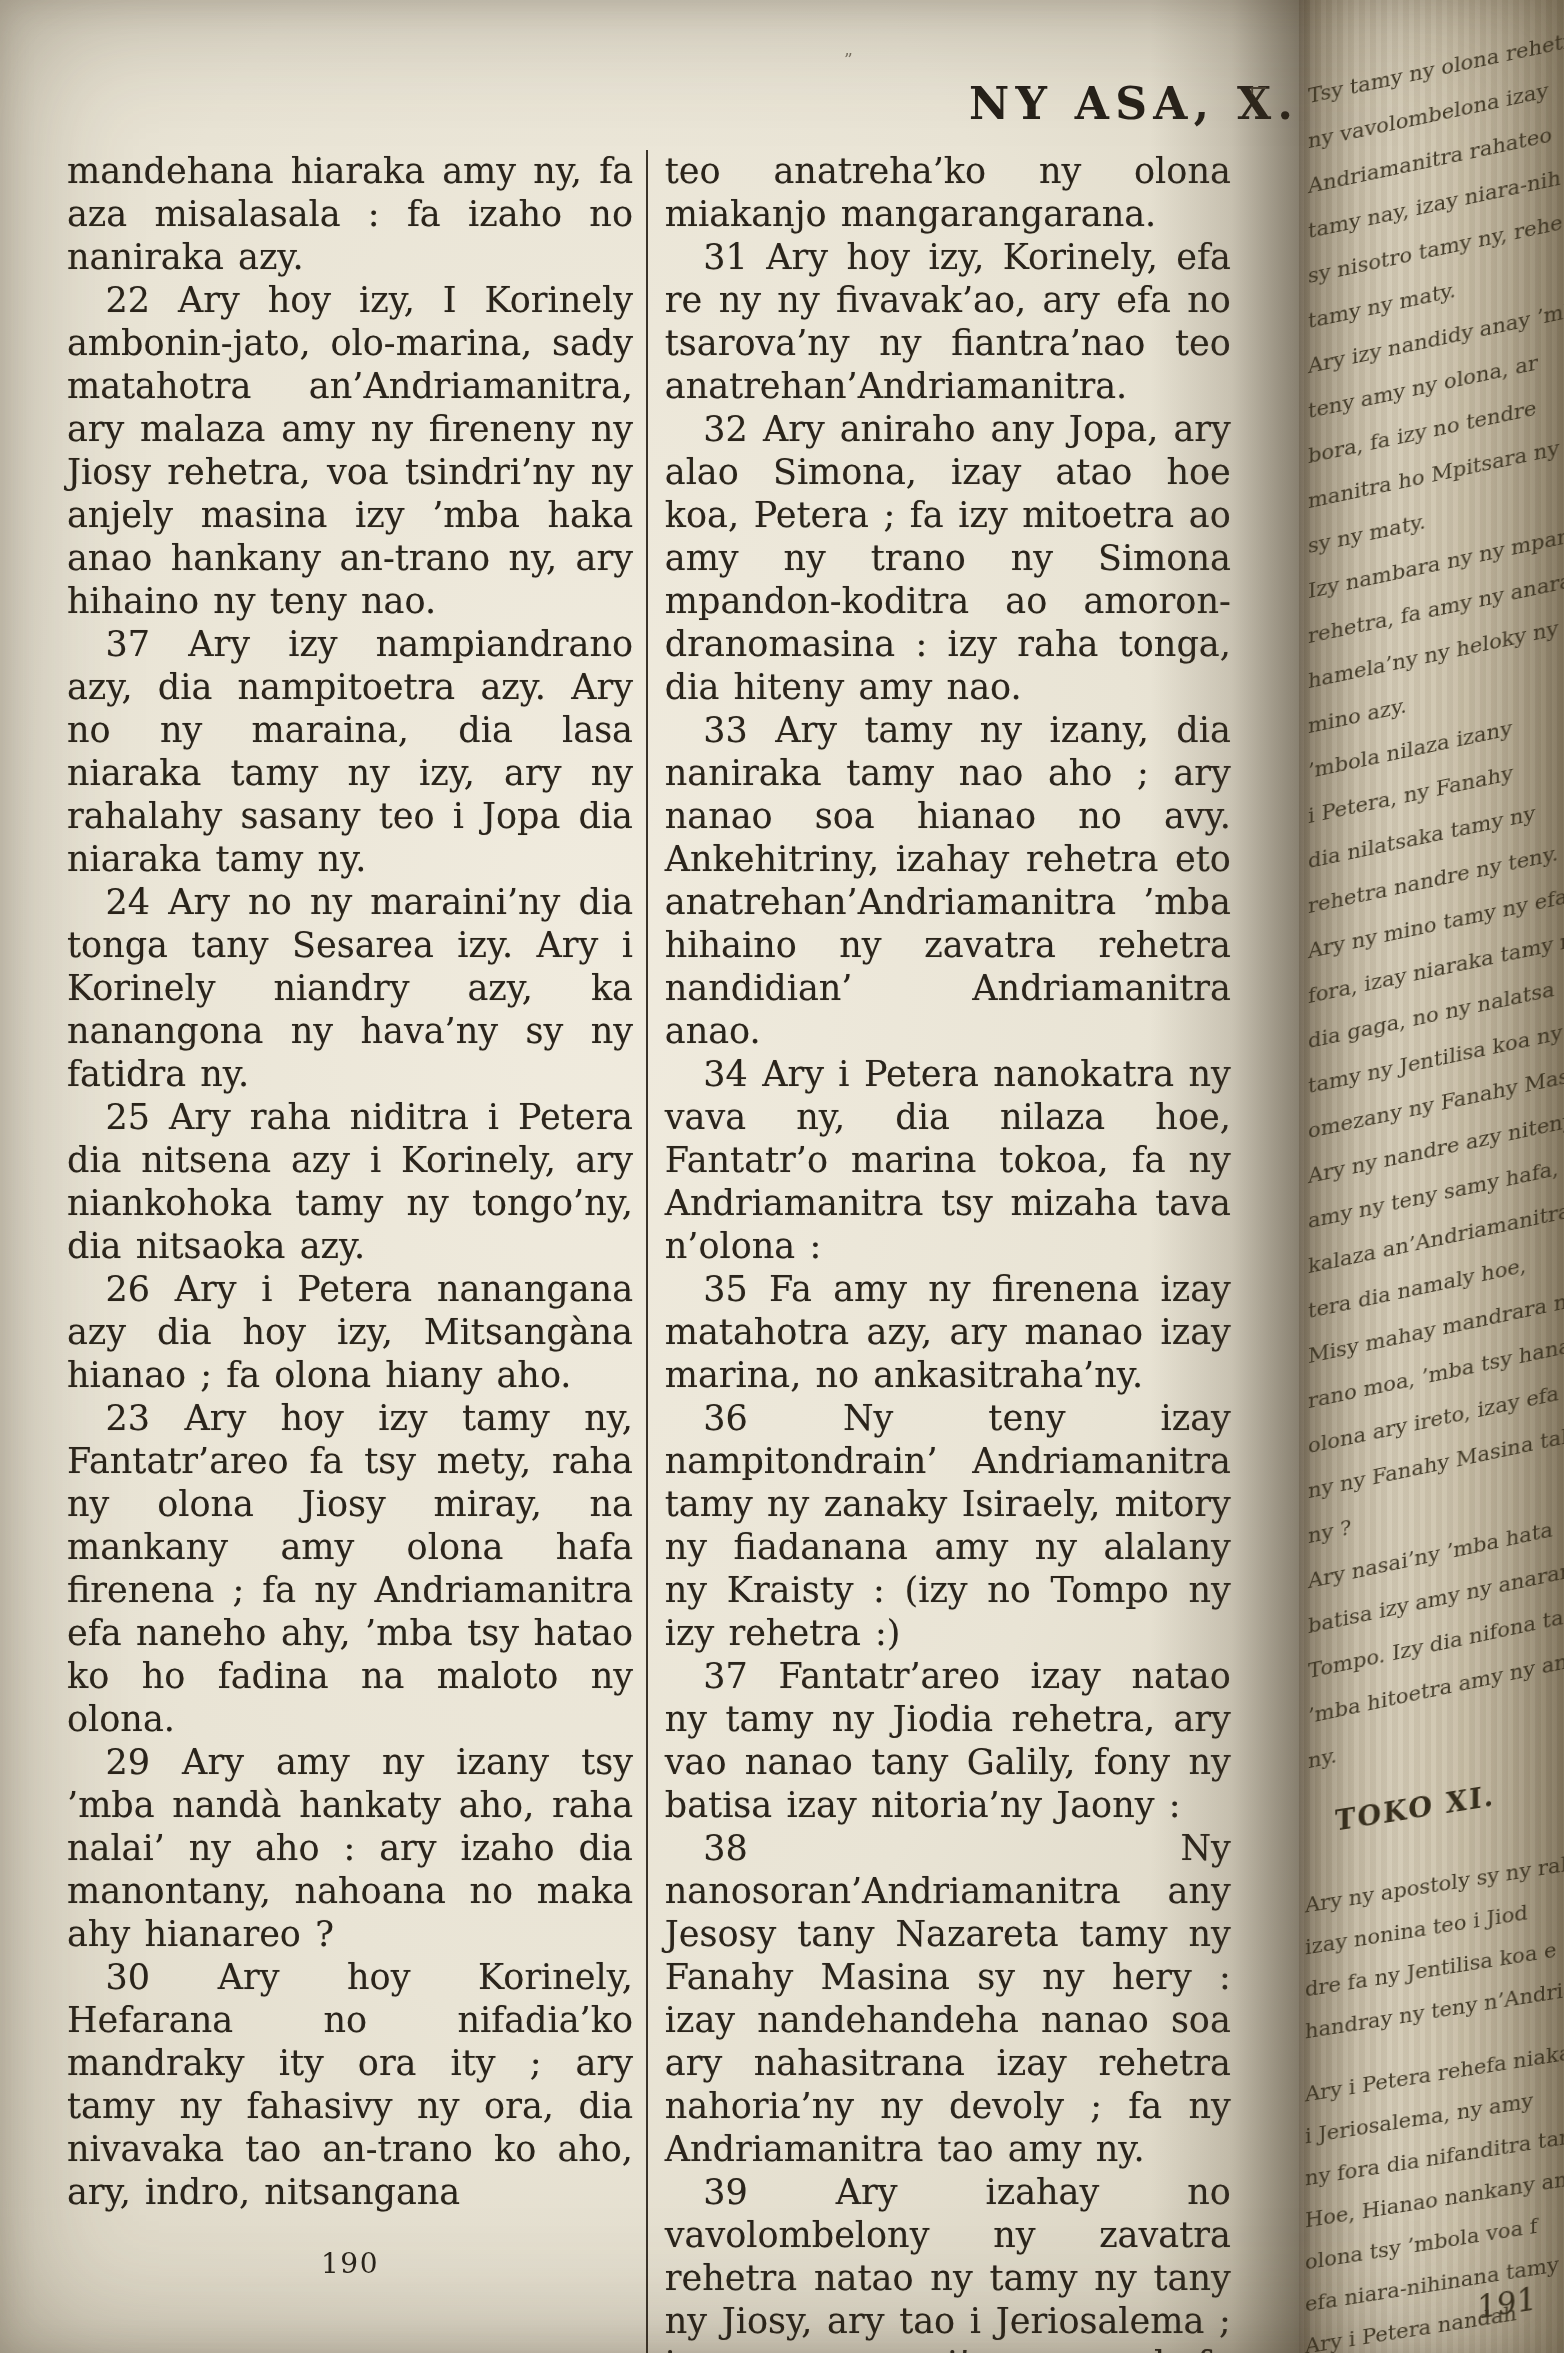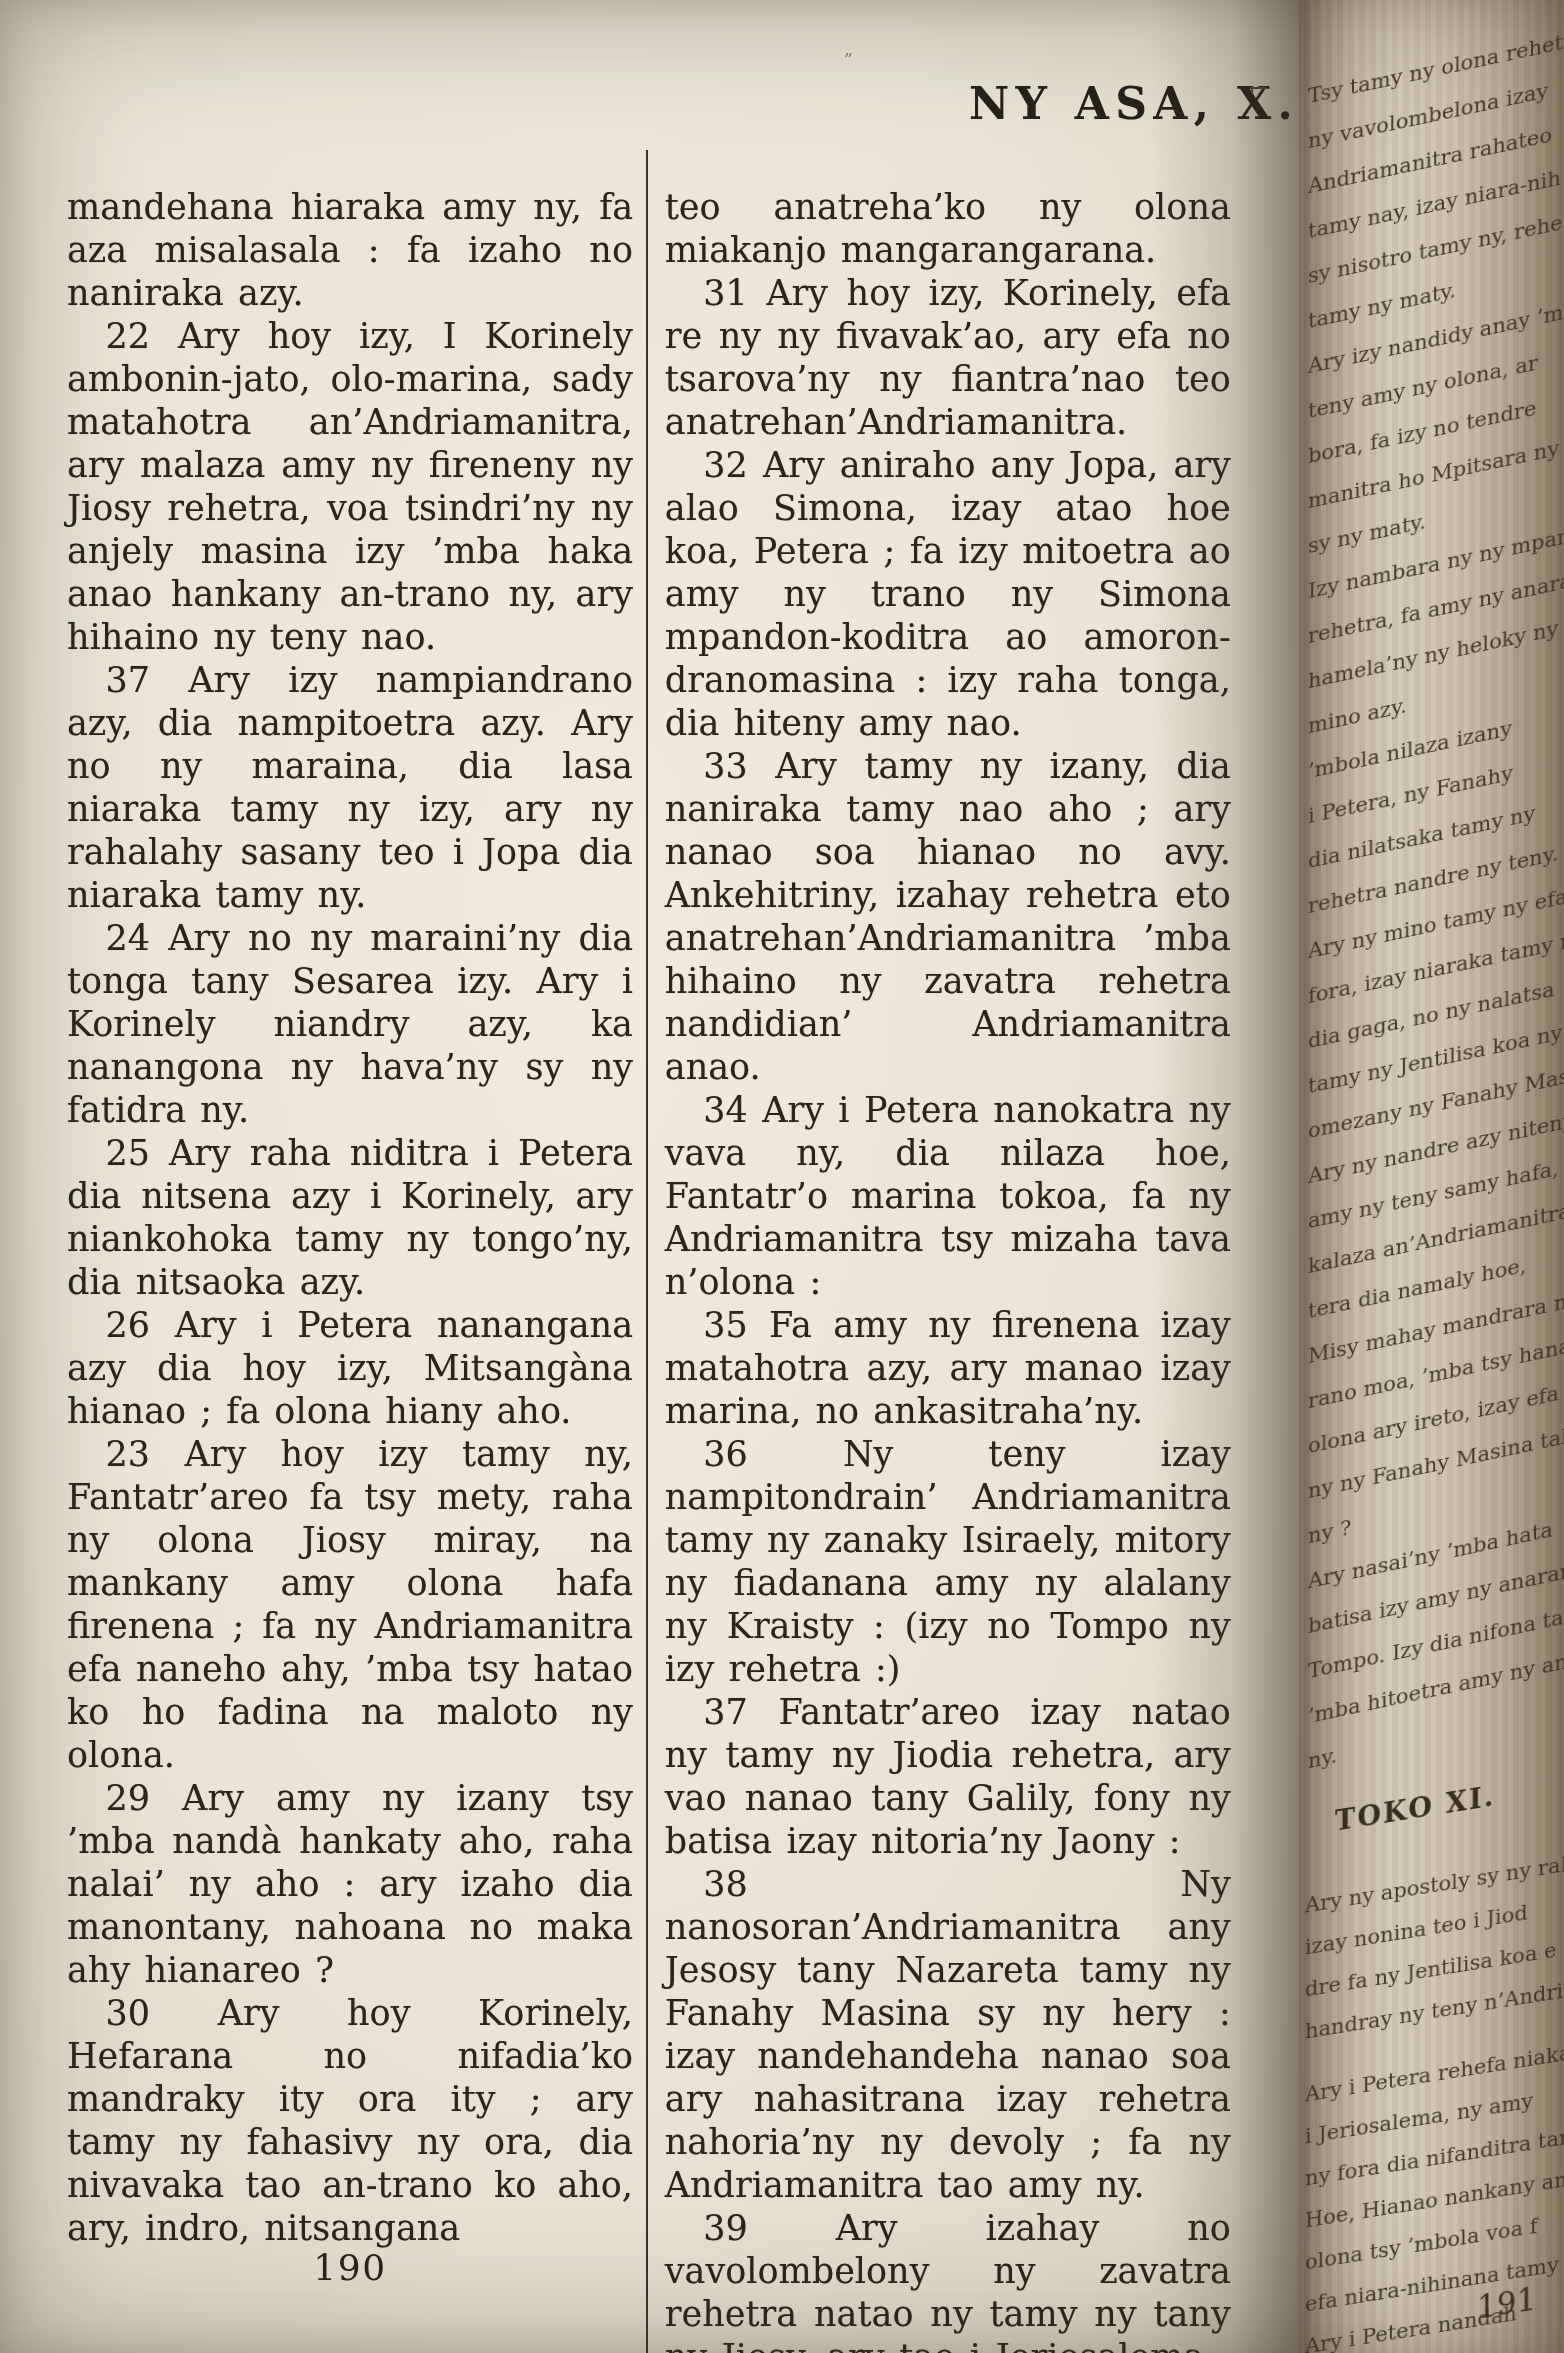--- a/index.html
+++ b/index.html
@@ -28,25 +28,25 @@
   }
   .col {
     width: 566px;
     font-size: 35px; line-height: 43px;
     text-align: justify;
     color: #2a241b;
     word-spacing: 3.1px;
     text-shadow: 0 0 0.8px rgba(42,36,27,0.38);
   }
   .col p { margin: 0; text-indent: 1.1em; }
-  .col p:first-child { text-indent: 0; margin-top: 36px; }
+  .col p:first-child { text-indent: 0; }
   .divider { width: 2.3px; background: #3a332a; margin: 0 17px 0 12.5px; }
   .pagenum-left {
     position: absolute; top: 2247px; left: 67px; width: 566px;
-    text-align: center; font-size: 36px; letter-spacing: 1.6px; color: #2a241b;
+    text-align: center; font-size: 28px; letter-spacing: 1.6px; color: #2a241b;
   }
 
   
   .gutter-shadow {
     position: absolute; top: 0; left: 1150px; width: 149px; height: 2354px;
     background: linear-gradient(90deg, rgba(74,62,44,0) 0%, rgba(74,62,44,0.18) 55%, rgba(54,44,28,0.52) 100%);
     pointer-events: none;
   }
 
   

